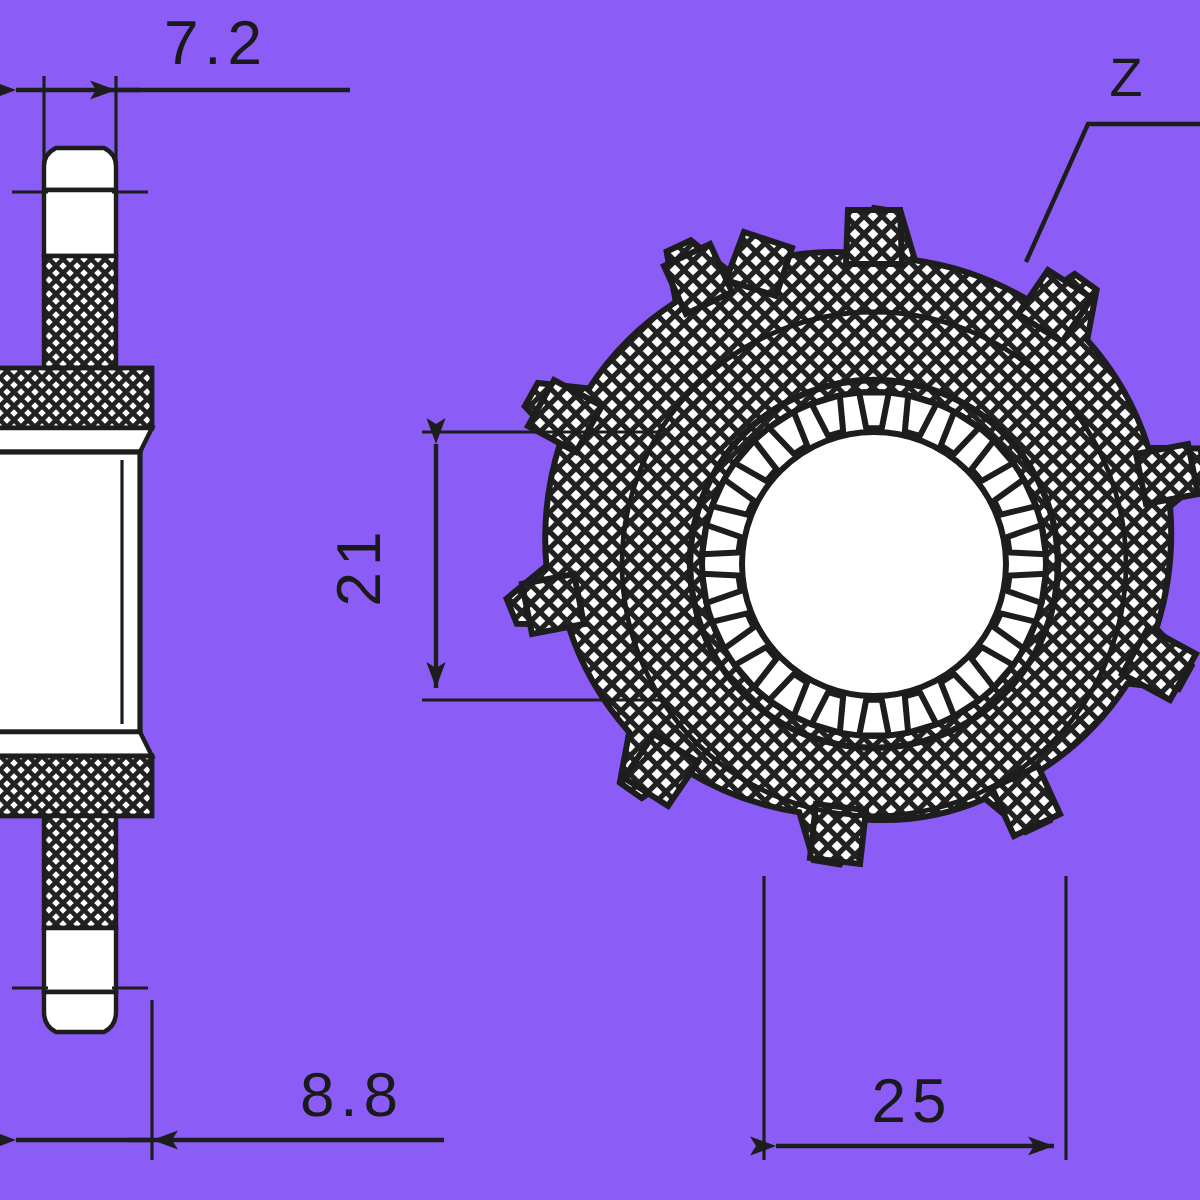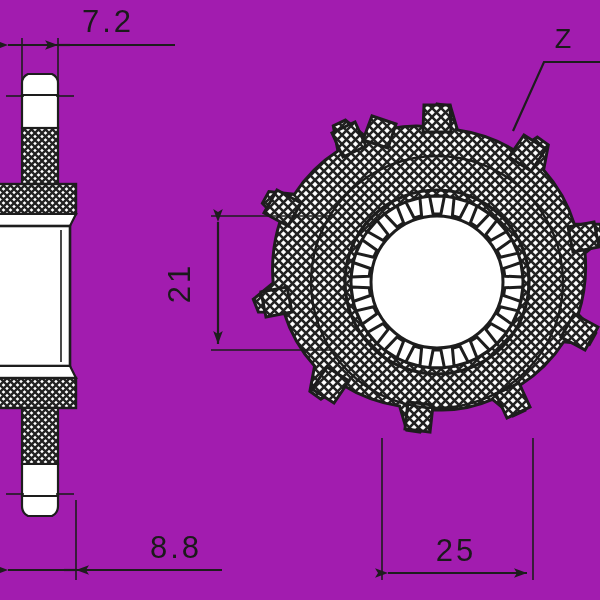--- a/index.html
+++ b/index.html
@@ -10,21 +10,21 @@
   body {
     width: 600px;
     height: 600px;
     overflow: hidden;
     font-family: "Liberation Sans", sans-serif;
   }
   #drawing-root {
     position: relative;
     width: 600px;
     height: 600px;
-    background: #a21caf;
+    background: #8b5cf6;
   }
   svg#tech-drawing {
     display: block;
     width: 600px;
     height: 600px;
   }
   .dim-text {
     font-family: "Liberation Sans", sans-serif;
     font-size: 31px;
     fill: #1a1a1a;

